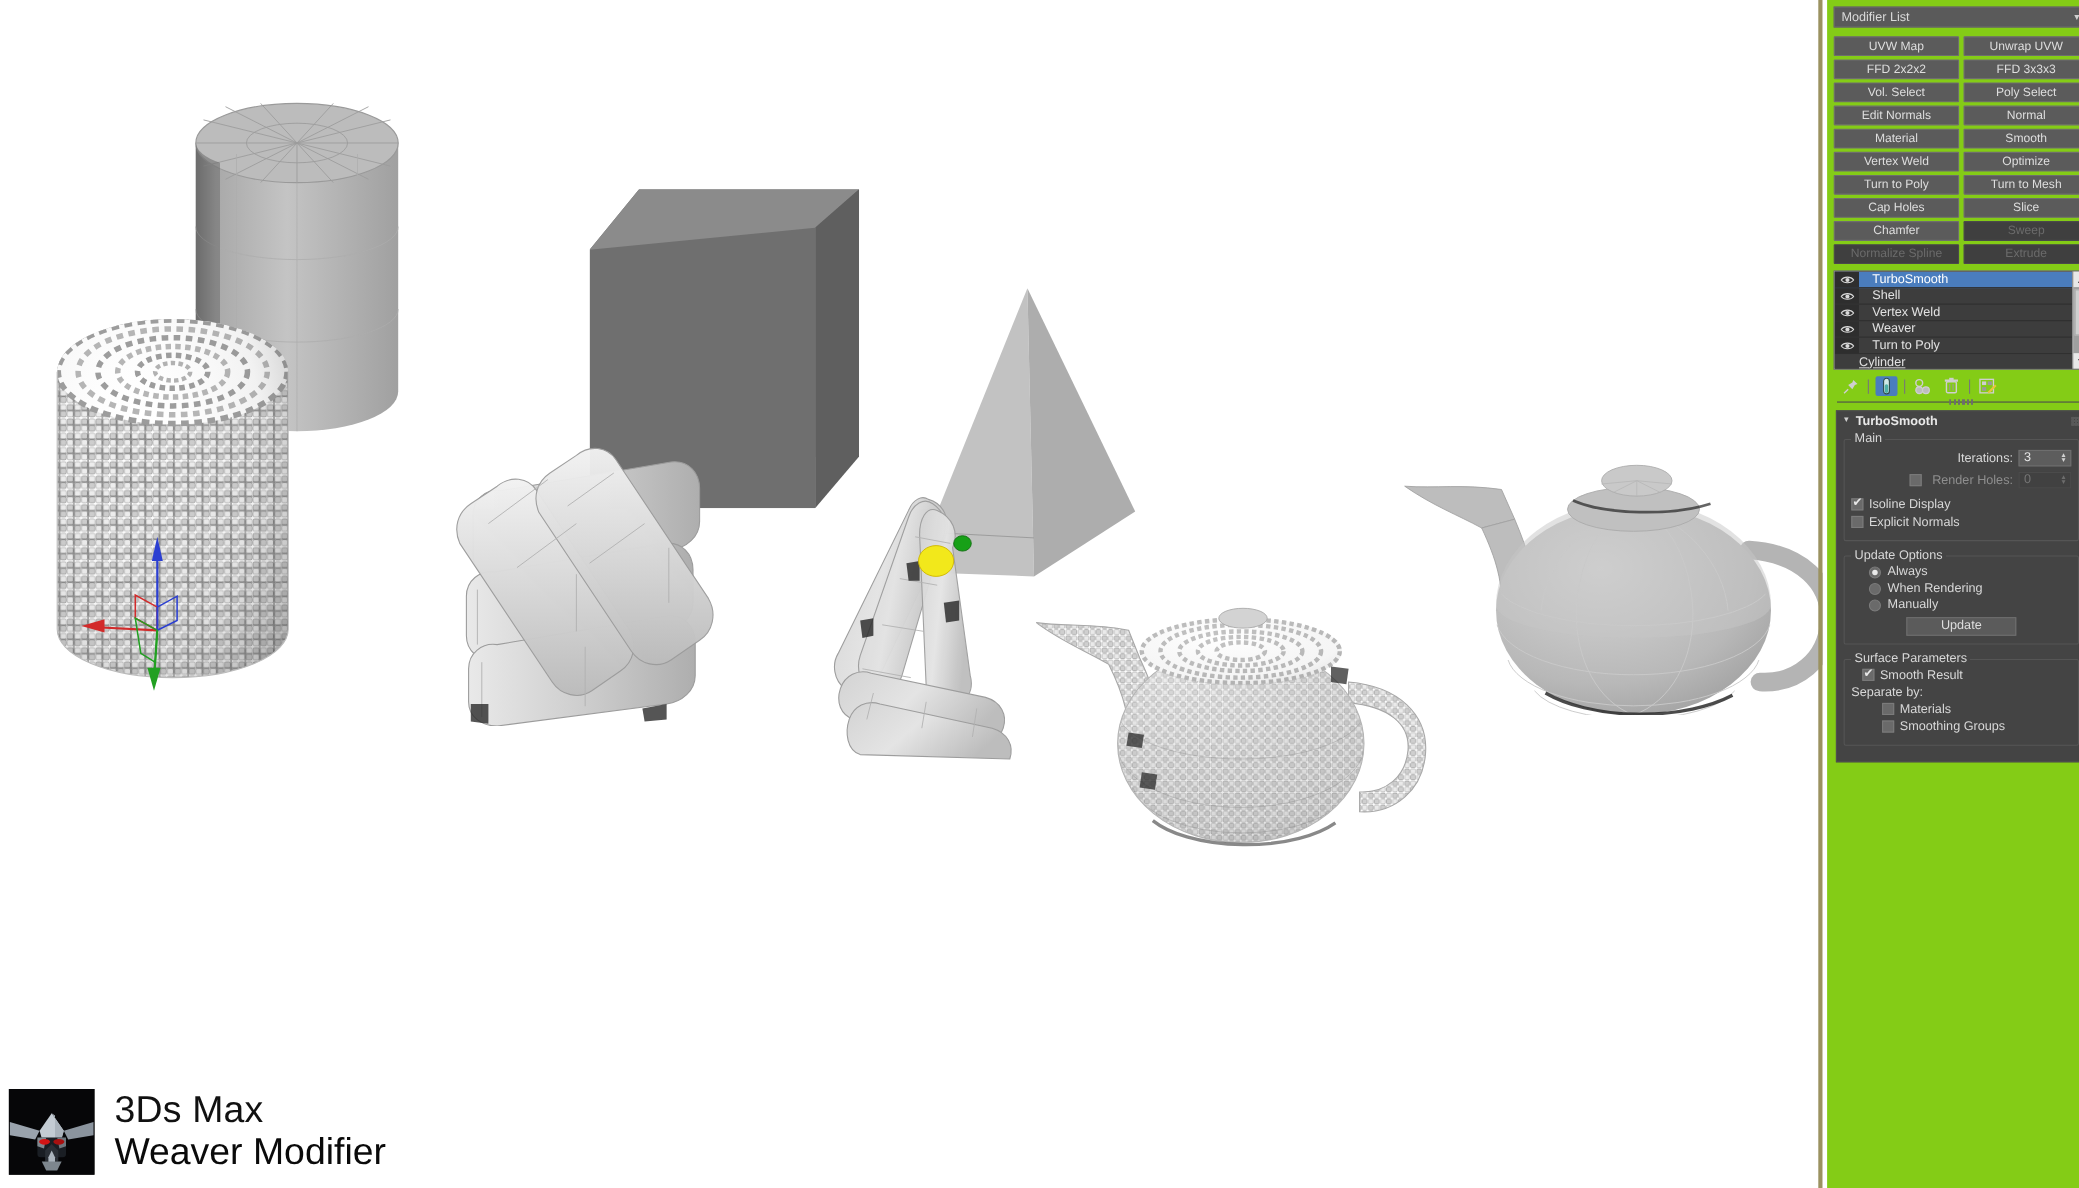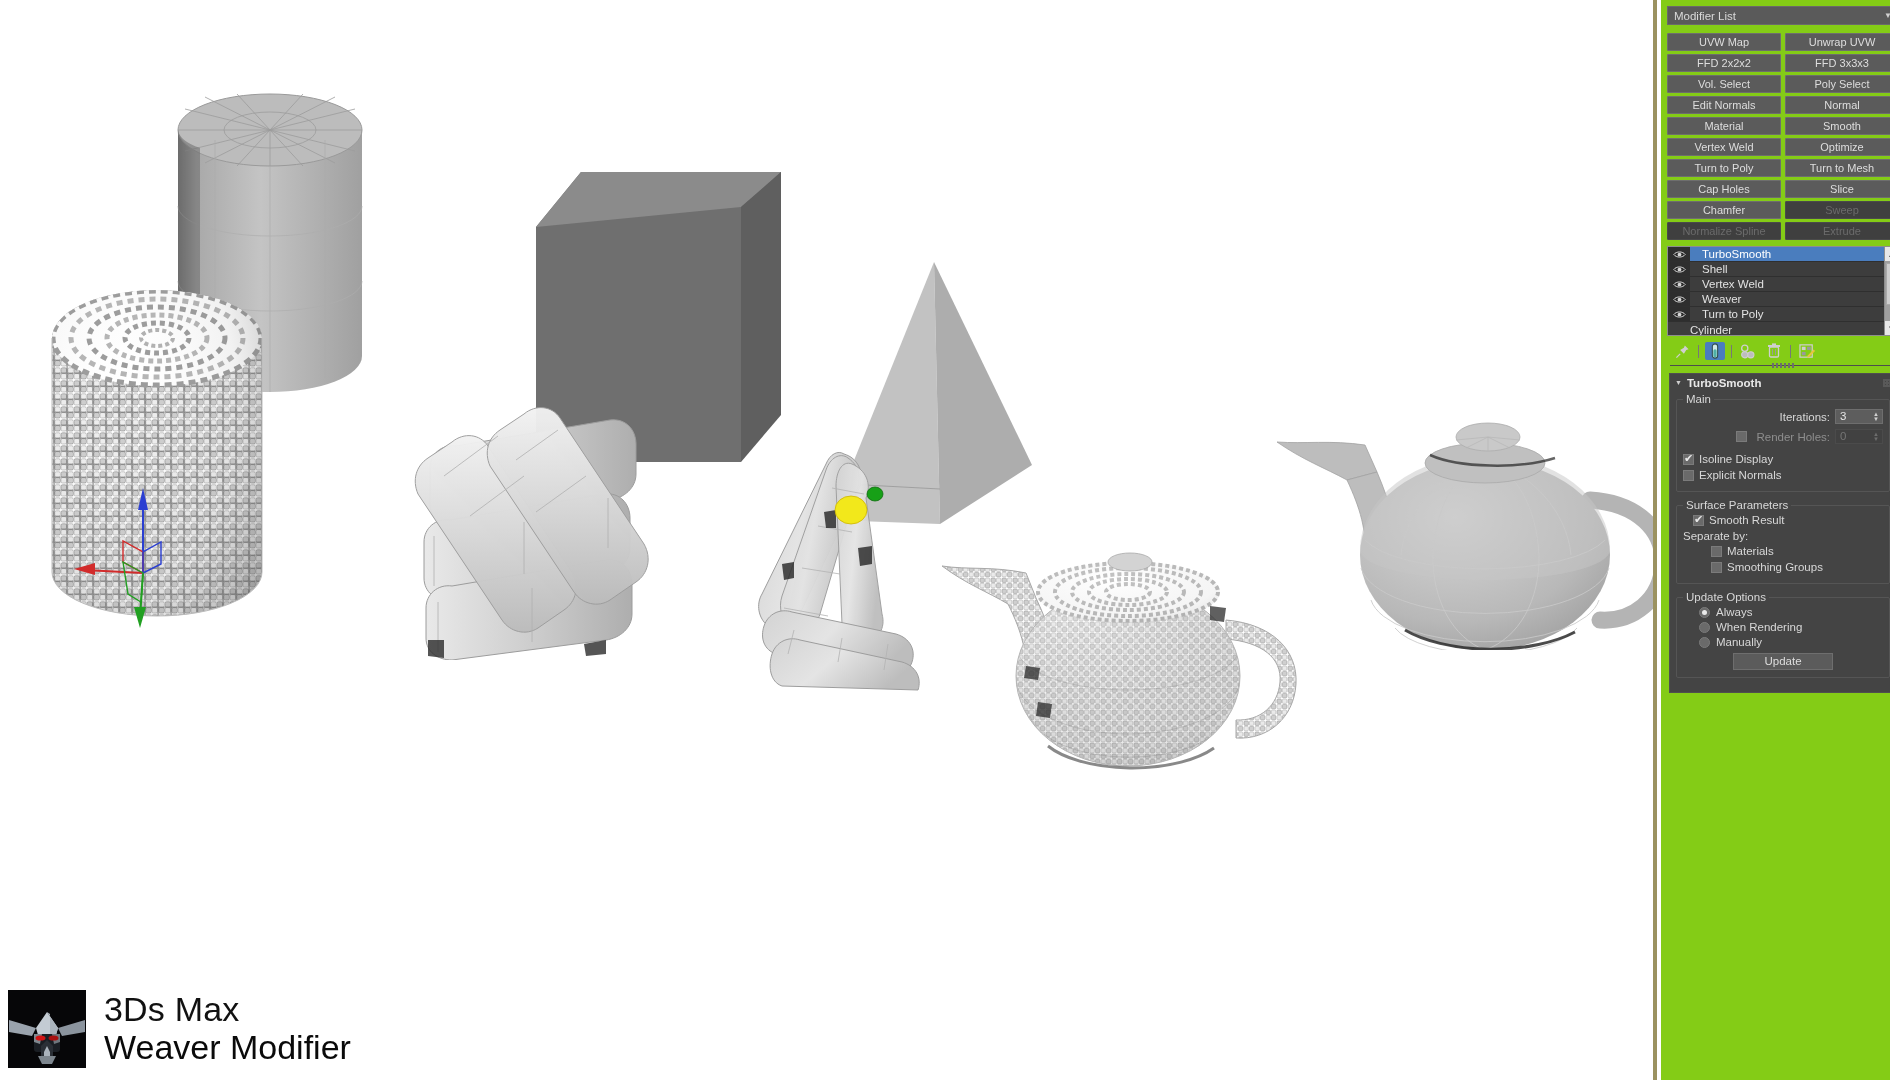--- a/index.html
+++ b/index.html
@@ -240,21 +240,21 @@
   .spinner .arrows {
     width: 12px;
     display: flex; flex-direction: column;
     align-items: center; justify-content: center;
     color: #d2d2d2; font-size: 6px; line-height: 5px;
     cursor: pointer;
   }
   .spinner.dim .arrows { color: #6d6d6d; }
 
   .chk {
-    display: flex; align-items: center;
+    display: flex; 
     font-size: 11.5px; color: #d8d8d8;
     margin-bottom: 4px; cursor: pointer;
   }
   .chk .box {
     width: 11px; height: 11px;
     background: #6a6a6a;
     border: 1px solid #7b7b7b;
     margin-right: 5px;
     flex: none;
     position: relative;
@@ -802,53 +802,53 @@
               <span class="box"></span>
               <span>Isoline Display</span>
             </div>
             <div class="chk">
               <span class="box"></span>
               <span>Explicit Normals</span>
             </div>
           </fieldset>
 
           <fieldset class="group">
-            <legend>Surface Parameters</legend>
-            <div class="chk checked" style="margin-left:10px;">
-              <span class="box"></span>
-              <span>Smooth Result</span>
-            </div>
-            <div class="sub-lbl">Separate by:</div>
-            <div class="chk indent">
-              <span class="box"></span>
-              <span>Materials</span>
-            </div>
-            <div class="chk indent">
-              <span class="box"></span>
-              <span>Smoothing Groups</span>
-            </div>
-          </fieldset>
-
-          <fieldset class="group">
             <legend>Update Options</legend>
             <div id="update-radios">
                 <div class="radio on">
                   <span class="dot"></span>
                   <span>Always</span>
                 </div>
                 <div class="radio">
                   <span class="dot"></span>
                   <span>When Rendering</span>
                 </div>
                 <div class="radio">
                   <span class="dot"></span>
                   <span>Manually</span>
                 </div>
               </div>
             <div class="panel-btn">Update</div>
           </fieldset>
 
+          <fieldset class="group">
+            <legend>Surface Parameters</legend>
+            <div class="chk checked" style="margin-left:10px;">
+              <span class="box"></span>
+              <span>Smooth Result</span>
+            </div>
+            <div class="sub-lbl">Separate by:</div>
+            <div class="chk indent">
+              <span class="box"></span>
+              <span>Materials</span>
+            </div>
+            <div class="chk indent">
+              <span class="box"></span>
+              <span>Smoothing Groups</span>
+            </div>
+          </fieldset>
+
         </div>
       </div>
 
     </div>
   </div>
 </div>
 
 </body></html>

